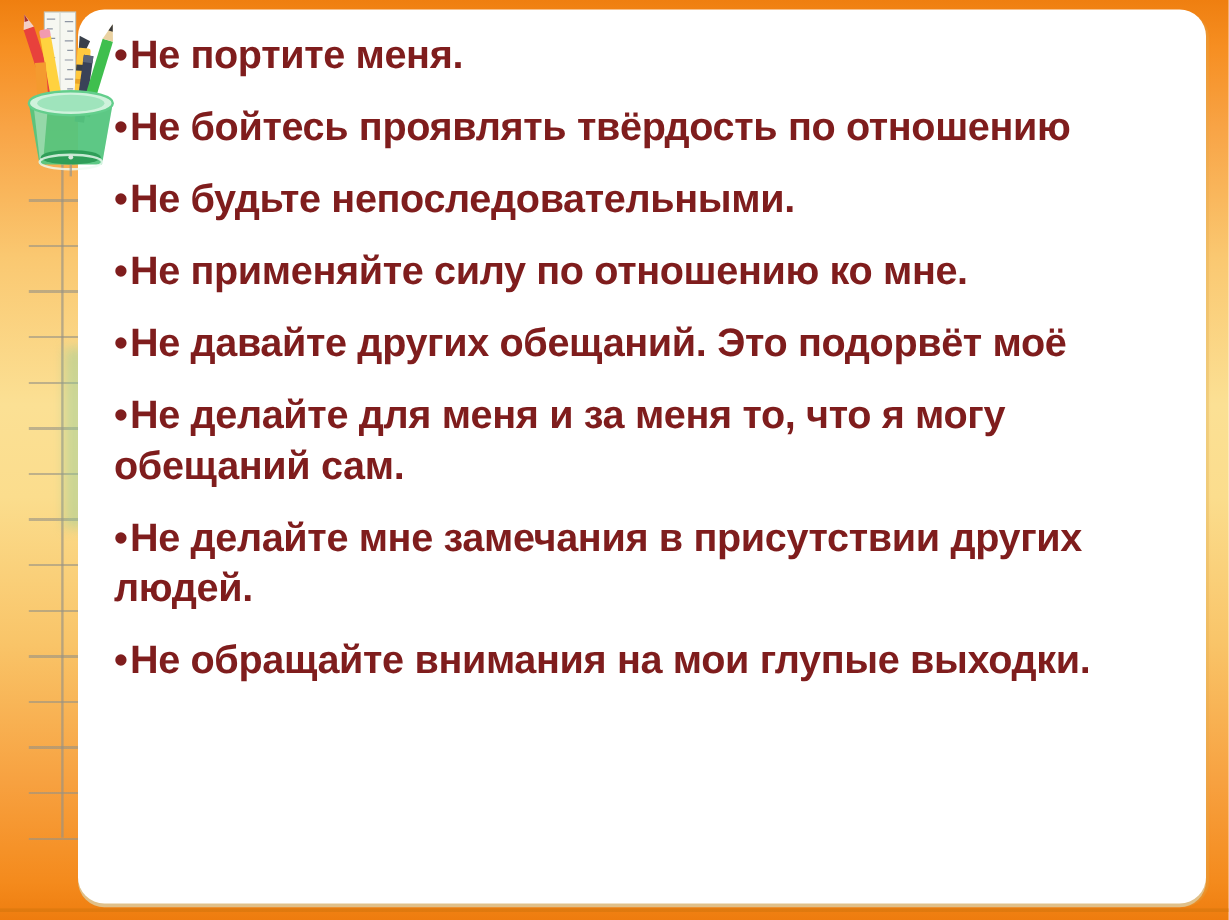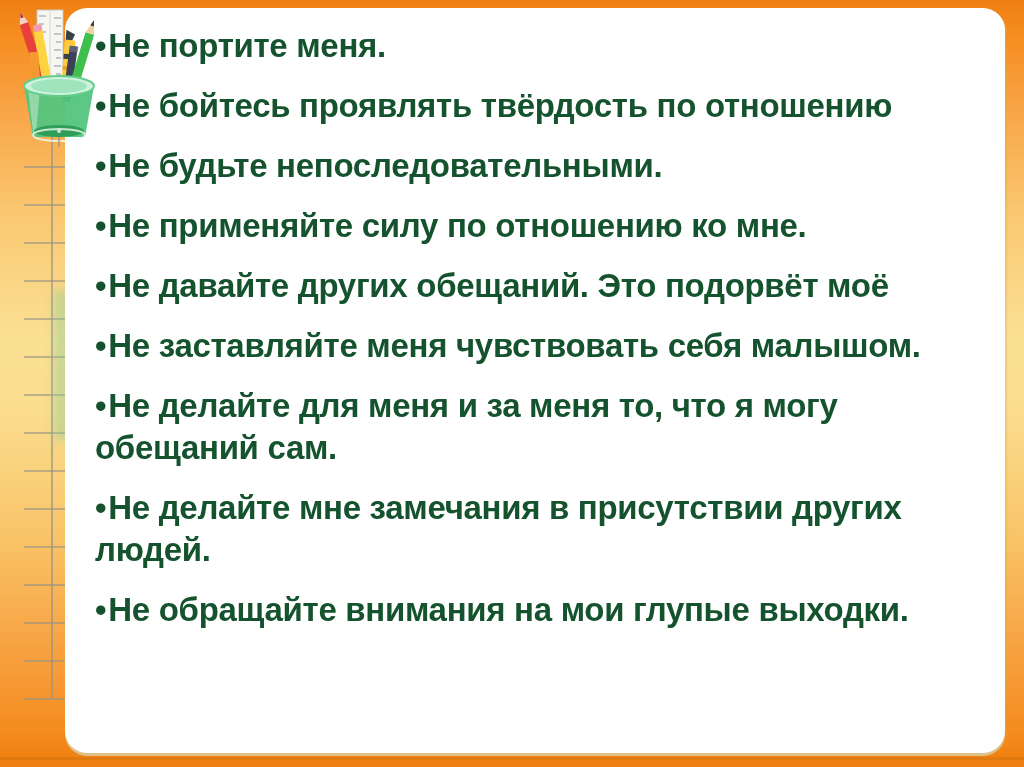--- a/index.html
+++ b/index.html
@@ -58,21 +58,21 @@
   }
   ul.rules {
     margin: 0; padding: 0;
     list-style: none;
   }
   ul.rules li {
     margin: 0 0 18px 0;
     font-size: 33px;
     line-height: 42px;
     font-weight: bold;
-    color: #14532d;
+    color: #7f1d1d;
     letter-spacing: -0.3px;
     white-space: nowrap;
   }
   ul.rules li .bullet { margin-right: 2px; }
   ul.rules li .l2 { display: block; }
   ul.rules li .l2:empty { display: none; }
   
   .cup-svg {
     position: absolute; left: 6px; top: 4px;
     z-index: 3;
@@ -88,21 +88,20 @@
   <div class="green-smudge"></div>
   <div class="bottom-shade"></div>
 
   <div class="card">
     <ul class="rules">
       <li><span class="bullet">•</span><span class="l1">Не портите меня.</span></li>
       <li><span class="bullet">•</span><span class="l1">Не бойтесь проявлять твёрдость по отношению</span></li>
       <li><span class="bullet">•</span><span class="l1">Не будьте непоследовательными.</span></li>
       <li><span class="bullet">•</span><span class="l1">Не применяйте силу по отношению ко мне.</span></li>
       <li><span class="bullet">•</span><span class="l1">Не давайте других обещаний. Это подорвёт моё</span></li>
-      <li><span class="bullet">•</span><span class="l1">Не заставляйте меня чувствовать себя малышом.</span></li>
       <li><span class="bullet">•</span><span class="l1">Не делайте для меня и за меня то, что я могу</span><span class="l2">обещаний сам.</span></li>
       <li><span class="bullet">•</span><span class="l1">Не делайте мне замечания в присутствии других</span><span class="l2">людей.</span></li>
       <li><span class="bullet">•</span><span class="l1">Не обращайте внимания на мои глупые выходки.</span></li>
     </ul>
   </div>
 
   <svg class="cup-svg" width="106" height="144" viewBox="0 0 106 144" xmlns="http://www.w3.org/2000/svg">
 
     <g>
       <rect x="31" y="6" width="26" height="80" fill="#f6f7f1" stroke="#c3c7bf" stroke-width="1"></rect>

